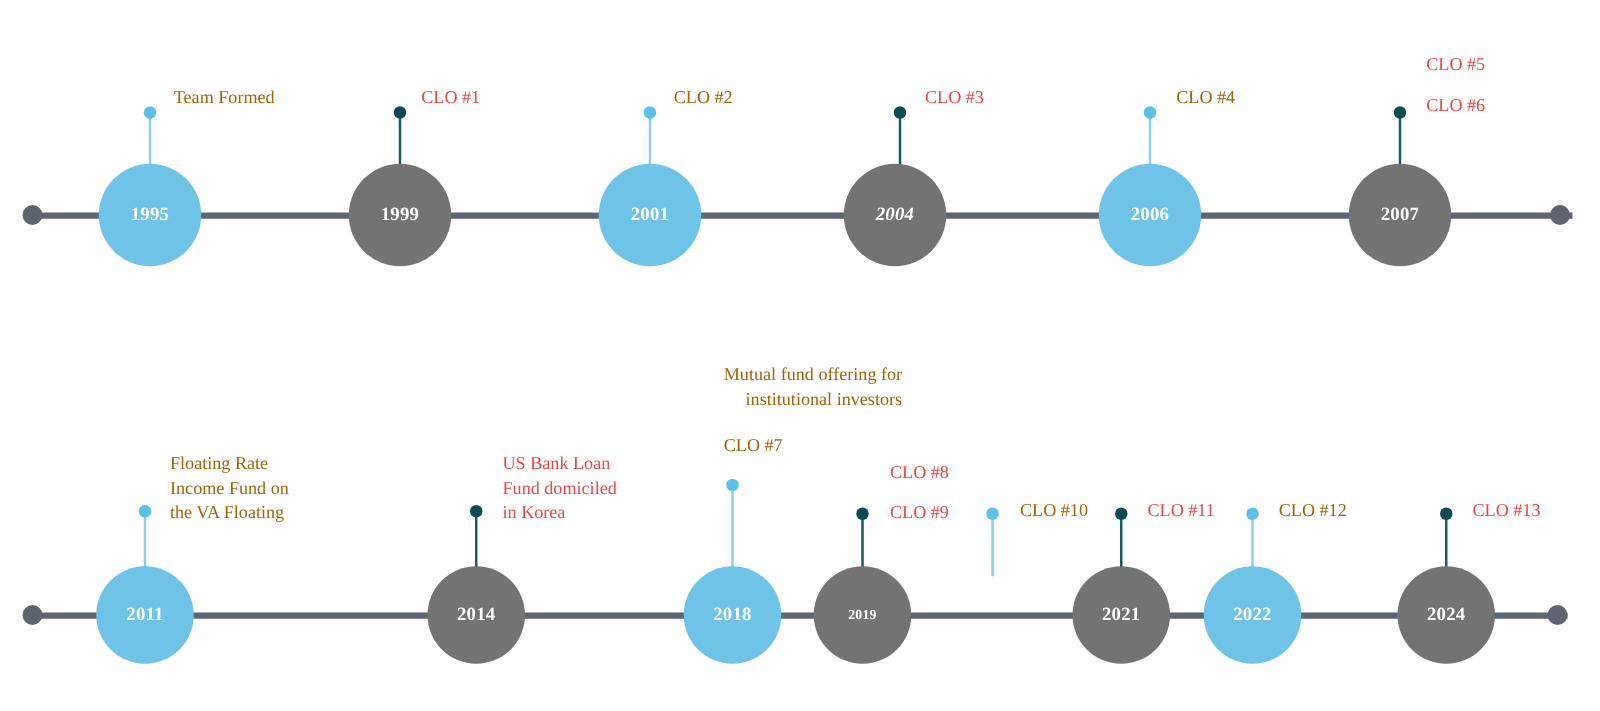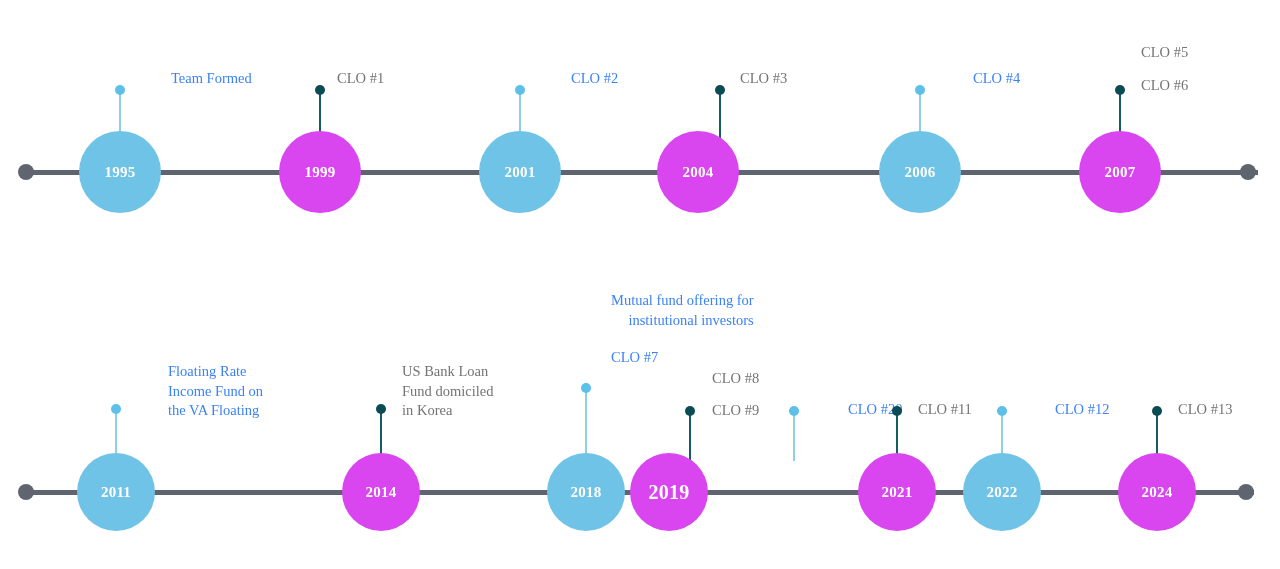--- a/index.html
+++ b/index.html
@@ -49,21 +49,21 @@
     border-radius: 50%;
     display: flex;
     align-items: center;
     justify-content: center;
     color: #ffffff;
     font-weight: bold;
     letter-spacing: 0.2px;
     box-sizing: border-box;
   }
   .node.light { background: #6ec3e6; }
-  .node.dark  { background: #d946ef; }
+  .node.dark  { background: #737373; }
   .node .year-text {
     line-height: 1;
     position: relative;
     top: 0px;
   }
 
   
   .stem {
     position: absolute;
     width: 1.6px;
@@ -78,22 +78,22 @@
   }
   .stem-dot.light { background: #5cc0e8; }
   .stem-dot.dark  { background: #0b4b53; }
 
   
   .label {
     position: absolute;
     white-space: pre;
     line-height: 19.5px;
   }
-  .label.light { color: #3b82f6; margin-left: 32px; }
-  .label.dark  { color: #737373; }
+  .label.light { color: #a16207; }
+  .label.dark  { color: #ef4444; }
   .label .lbl-line { display: block; }
 </style>
 </head>
 <body>
 
 <div class="timeline-canvas">
   <div class="row row-1">
       <div class="axis-line" style="left: 22px; top: 170px; width: 1236px;"></div>
       <div class="axis-cap" style="left: 18px; top: 164px;"></div>
       <div class="axis-cap" style="left: 1240px; top: 164px;"></div>
@@ -110,21 +110,21 @@
       </div>
       <div class="label dark" style="left: 337px; top: 69px; font-size: 14.5px;"><span class="lbl-line">CLO #1</span></div>
       <div class="stem light" style="left: 519.2px; top: 92px; height: 47px;"></div>
       <div class="stem-dot light" style="left: 515px; top: 85px;"></div>
       <div class="node light" style="left: 479px; top: 131px; width: 82px; height: 82px; font-size: 15px;">
         <span class="year-text">2001</span>
       </div>
       <div class="label light" style="left: 539px; top: 69px; font-size: 14.5px;"><span class="lbl-line">CLO #2</span></div>
       <div class="stem dark" style="left: 719.2px; top: 92px; height: 47px;"></div>
       <div class="stem-dot dark" style="left: 715px; top: 85px;"></div>
-      <div class="node dark" style="left: 657px; top: 131px; width: 82px; height: 82px; font-size: 15px;">
+      <div class="node dark" style="left: 675px; top: 131px; width: 82px; height: 82px; font-size: 15px; font-style: italic;">
         <span class="year-text">2004</span>
       </div>
       <div class="label dark" style="left: 740px; top: 69px; font-size: 14.5px;"><span class="lbl-line">CLO #3</span></div>
       <div class="stem light" style="left: 919.2px; top: 92px; height: 47px;"></div>
       <div class="stem-dot light" style="left: 915px; top: 85px;"></div>
       <div class="node light" style="left: 879px; top: 131px; width: 82px; height: 82px; font-size: 15px;">
         <span class="year-text">2006</span>
       </div>
       <div class="label light" style="left: 941px; top: 69px; font-size: 14.5px;"><span class="lbl-line">CLO #4</span></div>
       <div class="stem dark" style="left: 1119.2px; top: 92px; height: 47px;"></div>
@@ -152,27 +152,27 @@
       <div class="label dark" style="left: 402px; top: 62px; font-size: 14.5px;"><span class="lbl-line">US Bank Loan</span><span class="lbl-line">Fund domiciled</span><span class="lbl-line">in Korea</span></div>
       <div class="stem light" style="left: 585.2px; top: 90px; height: 71px;"></div>
       <div class="stem-dot light" style="left: 581px; top: 83px;"></div>
       <div class="node light" style="left: 547px; top: 153px; width: 78px; height: 78px; font-size: 15px;">
         <span class="year-text">2018</span>
       </div>
       <div class="label light" style="left: 579px; top: -9px; font-size: 14.5px; text-align: right;"><span class="lbl-line">Mutual fund offering for</span><span class="lbl-line">institutional investors</span></div>
       <div class="label light" style="left: 579px; top: 48px; font-size: 14.5px;"><span class="lbl-line">CLO #7</span></div>
       <div class="stem dark" style="left: 689.2px; top: 115px; height: 46px;"></div>
       <div class="stem-dot dark" style="left: 685px; top: 106px;"></div>
-      <div class="node dark" style="left: 630px; top: 153px; width: 78px; height: 78px; font-size: 20px;">
+      <div class="node dark" style="left: 651px; top: 153px; width: 78px; height: 78px; font-size: 11px;">
         <span class="year-text">2019</span>
       </div>
       <div class="label dark" style="left: 712px; top: 62px; font-size: 14.5px; line-height: 32px;"><span class="lbl-line">CLO #8</span><span class="lbl-line">CLO #9</span></div>
       <div class="stem light" style="left: 793.2px; top: 115px; height: 46px;"></div>
       <div class="stem-dot light" style="left: 789px; top: 106px;"></div>
-      <div class="label light" style="left: 816px; top: 100px; font-size: 14.5px;"><span class="lbl-line">CLO #20</span></div>
+      <div class="label light" style="left: 816px; top: 100px; font-size: 14.5px;"><span class="lbl-line">CLO #10</span></div>
       <div class="stem dark" style="left: 896.2px; top: 115px; height: 46px;"></div>
       <div class="stem-dot dark" style="left: 892px; top: 106px;"></div>
       <div class="node dark" style="left: 858px; top: 153px; width: 78px; height: 78px; font-size: 15px; text-align: right;">
         <span class="year-text">2021</span>
       </div>
       <div class="label dark" style="left: 918px; top: 100px; font-size: 14.5px;"><span class="lbl-line">CLO #11</span></div>
       <div class="stem light" style="left: 1001.2px; top: 115px; height: 46px;"></div>
       <div class="stem-dot light" style="left: 997px; top: 106px;"></div>
       <div class="node light" style="left: 963px; top: 153px; width: 78px; height: 78px; font-size: 15px;">
         <span class="year-text">2022</span>

